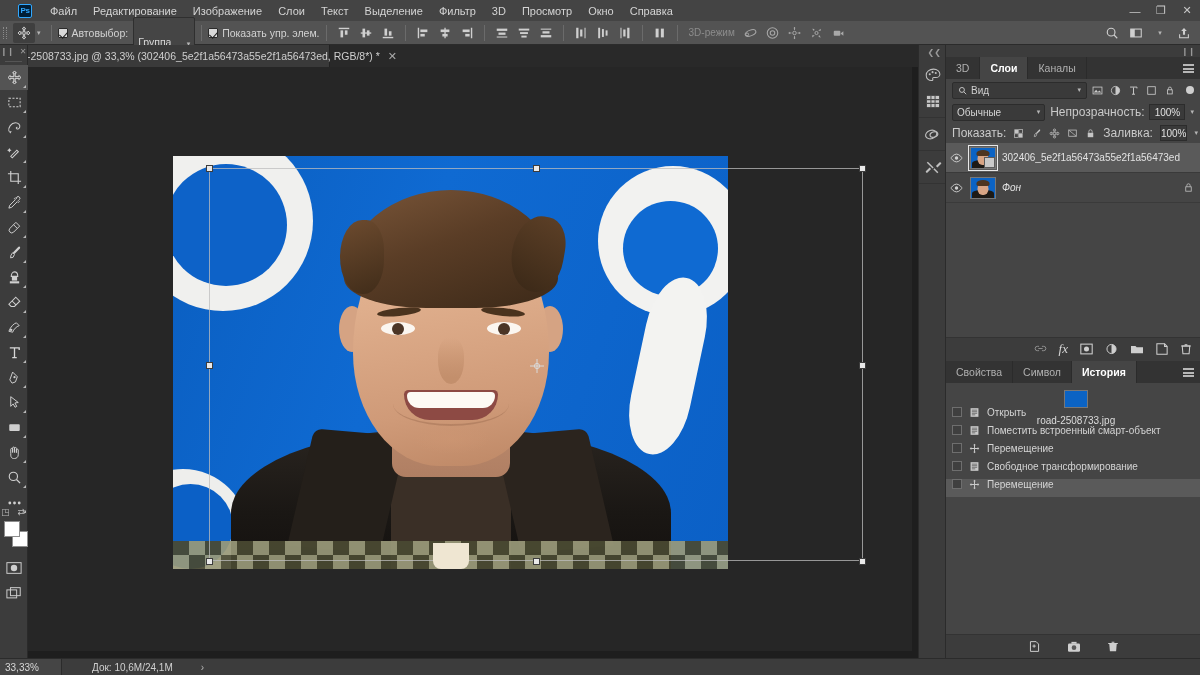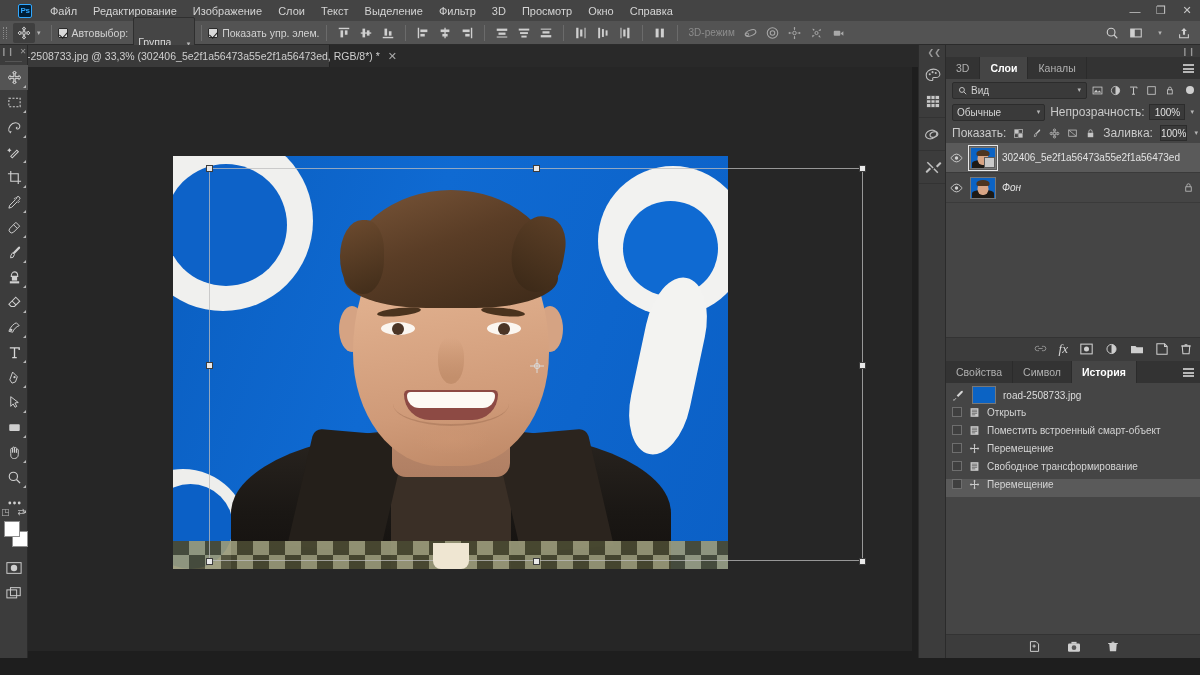--- a/index.html
+++ b/index.html
@@ -323,21 +323,21 @@
     gap:12px; padding-right:8px; background:#3c3c3c; border-top:1px solid #333;
     color:#c3c3c3;
   }
 
   .hist-item {
     display:flex; align-items:flex-start; height:17px; gap:7px; padding-left:6px;
     font-size:10px; color:#d4d4d4;
   }
   .hist-item.current { background:#5a5a5a; }
   .hist-chk { width:10px; height:10px; border:1px solid #6e6e6e; background:#3f3f3f; flex:none; }
-  .hist-head { display:flex; align-items:center; height:24px; gap:7px; padding-left:6px; background:#454545;}
+  .hist-head { display:flex; align-items:center; height:24px; gap:7px; padding-left:6px; background:#454545;flex-direction:column;}
   .hist-thumb { width:24px; height:18px; border:1px solid #777; position:relative; overflow:hidden; background:#0b63c4; flex:none;}
   .hist-bottom {
     position:absolute; left:0; bottom:0; width:254px; height:24px; background:#3c3c3c;
     display:flex; align-items:center; justify-content:center; gap:26px; color:#c3c3c3;
     border-top:1px solid #333;
   }
 
   
   .statusbar {
     position:absolute; left:0; bottom:0; width:1200px; height:17px;
@@ -1065,14 +1065,19 @@
       </span>
       <span>
         <svg width="12" height="13" viewBox="0 0 14 14">
             <path d="M2.6 3.4h8.8l-.8 9.2H3.4z" fill="#cfcfcf"></path>
             <path d="M1.4 3.4h11.2M5.4 2h3.2" stroke="#cfcfcf" stroke-width="1.2"></path>
           </svg>
       </span>
     </div>
   </div>
 
+  <div class="statusbar">
+    <div class="st-zoom">33,33%</div>
+    <div class="st-doc">Док: 10,6M/24,1M</div>
+    <div class="st-arrow">›</div>
+  </div>
 
 </div>
 
 </body></html>

